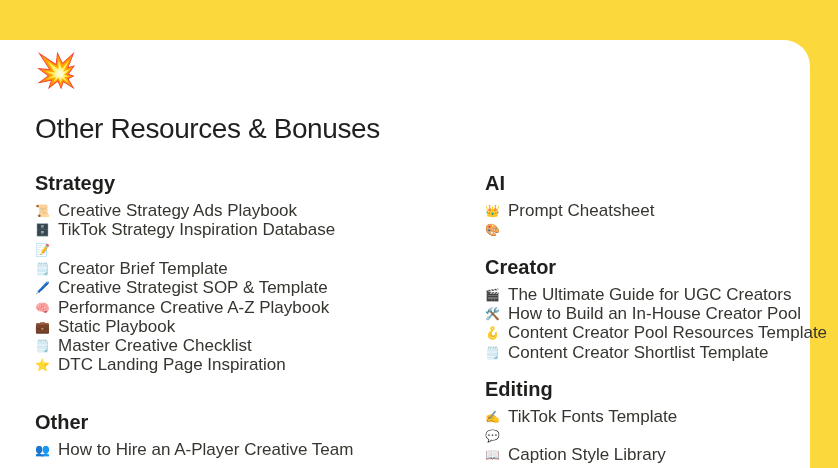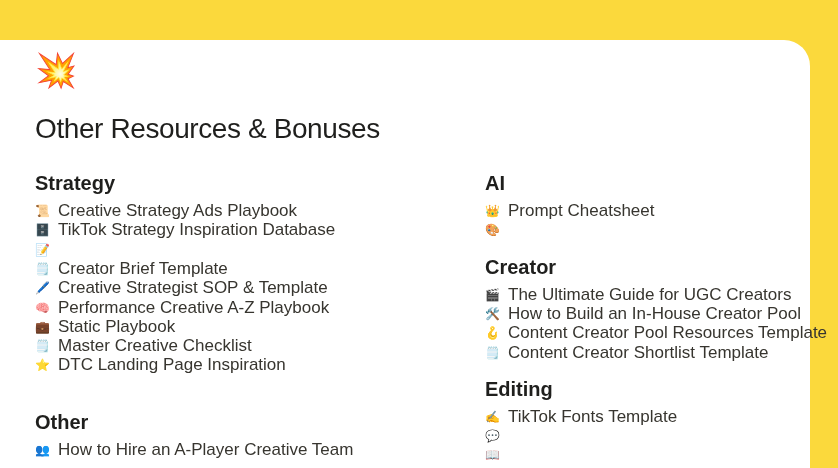--- a/index.html
+++ b/index.html
@@ -162,19 +162,20 @@
               <h2 class="section-heading">Editing</h2>
               <div class="resource-row">
                 <span class="resource-icon">✍️</span>
                 <span class="resource-label">TikTok Fonts Template</span>
               </div>
               <div class="resource-row">
                 <span class="resource-icon">💬</span>
               </div>
               <div class="resource-row">
                 <span class="resource-icon">📖</span>
+                <span class="resource-label">Caption Style Library</span>
               </div>
             </div>
           </div>
       </div>
     </div>
   </div>
 </div>
 
 </body></html>

